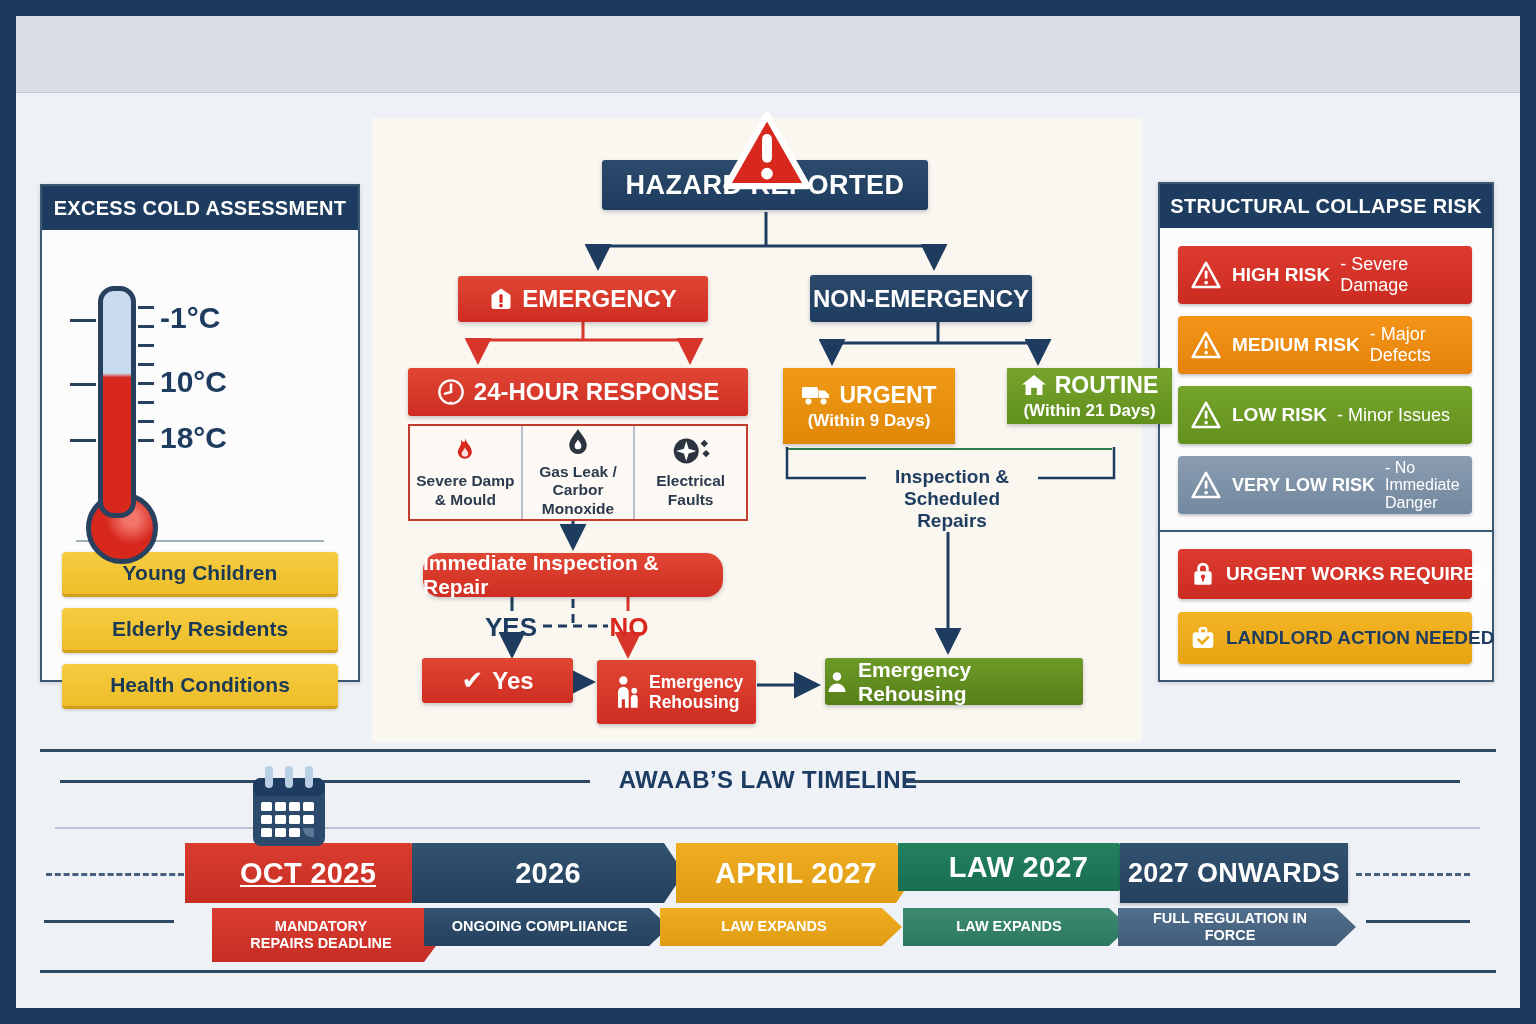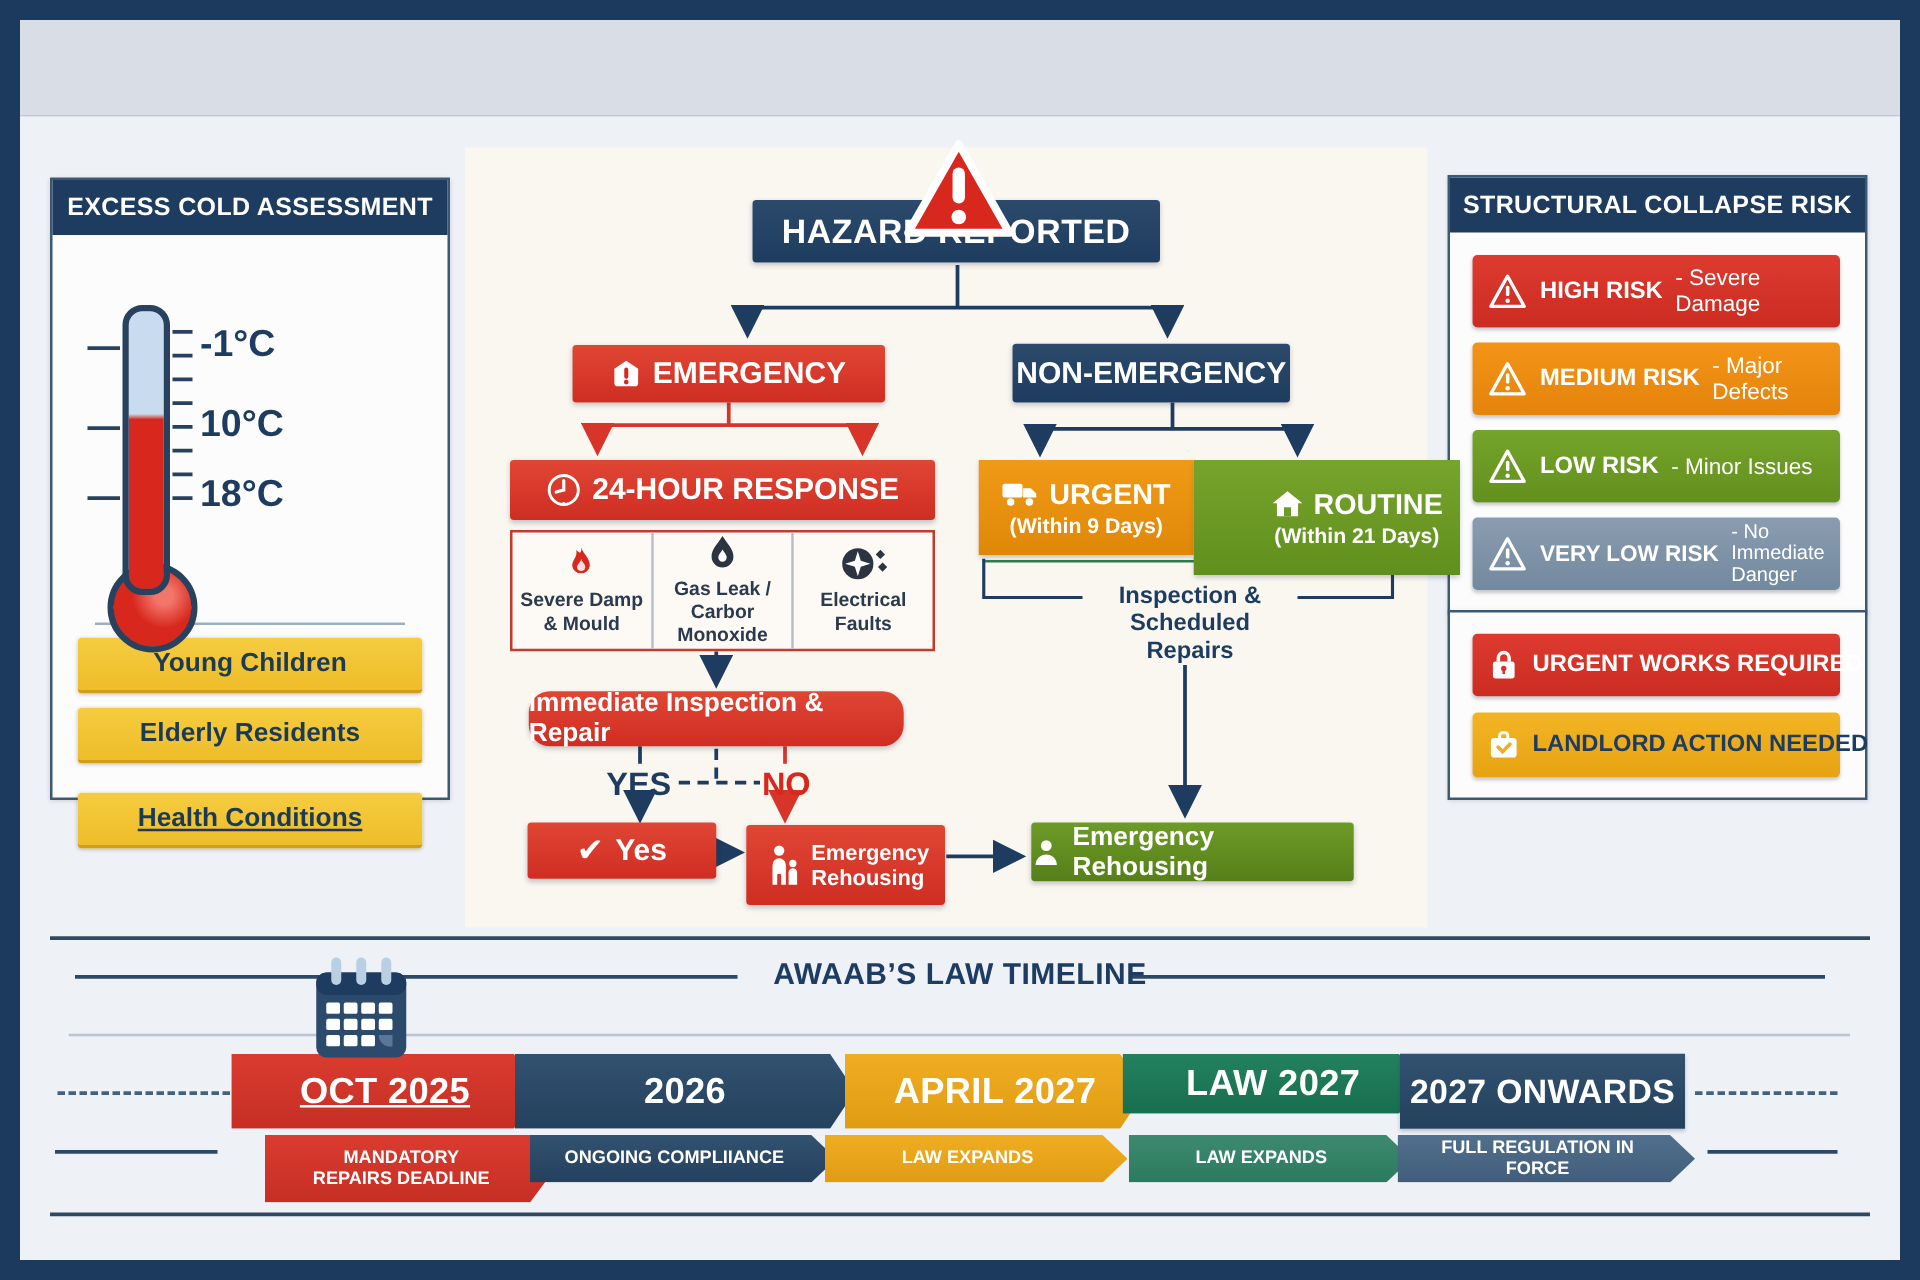--- a/index.html
+++ b/index.html
@@ -7,21 +7,21 @@
          font-family:"Liberation Sans","DejaVu Sans",sans-serif;}
   .abs{position:absolute;}
   
   .frame{position:absolute;inset:0;border:16px solid #1c3a5e;pointer-events:none;z-index:10;}
   .band{position:absolute;left:16px;right:16px;top:16px;height:76px;background:#d8dde6;
         border-bottom:1px solid #c0c8d4;z-index:1;}
   .page-title{position:absolute;left:0;right:0;top:30px;text-align:center;margin:0;
         font-size:35px;font-weight:bold;color:#1d3c63;letter-spacing:-.3px;}
   .title-rule{position:absolute;top:51px;height:3px;background:#33506f;border-radius:2px;}
   
-  .panel{position:absolute;background:#fcfcfd;border:2px solid #3d5871;box-shadow:0 1px 4px rgba(30,50,80,.18);}
+  .panel{position:absolute;background:#fcfcfd;border:2px solid #3d5871;box-shadow:0 1px 4px rgba(30,50,80,.18);margin-top:42px;}
   .panel-head{height:44px;background:#1d3c5f;color:#fff;display:flex;align-items:center;justify-content:center;
         font-weight:bold;font-size:20px;letter-spacing:.3px;}
   .cream{position:absolute;background:#faf7f1;}
   
   .fbox{position:absolute;display:flex;align-items:center;justify-content:center;gap:9px;
         color:#fff;font-weight:bold;border-radius:3px;box-shadow:0 2px 4px rgba(40,40,60,.25);z-index:2;}
   .navy{background:linear-gradient(#2c4a6b,#1d3c5f);}
   .red{background:linear-gradient(#e04634,#cf2d22);}
   .orange{background:linear-gradient(#f09a17,#e08708);}
   .green{background:linear-gradient(#76a42c,#618f1d);}
@@ -146,21 +146,21 @@
       <div class="tick" style="left:96px;top:152px;width:16px;"></div>
       <div class="tick" style="left:96px;top:171px;width:16px;"></div>
       <div class="tick" style="left:96px;top:190px;width:16px;"></div>
       <div class="tick" style="left:96px;top:209px;width:16px;"></div>
       <div class="temp" style="top:71px;">-1°C</div>
       <div class="temp" style="top:135px;">10°C</div>
       <div class="temp" style="top:191px;">18°C</div>
       <div class="divider"></div>
       <div class="ycbtn" style="top:322px;">Young Children</div>
       <div class="ycbtn" style="top:378px;">Elderly Residents</div>
-      <div class="ycbtn" style="top:446px;text-decoration:underline;">Health Conditions</div>
+      <div class="ycbtn" style="top:434px;">Health Conditions</div>
     </div>
   </div>
 
   <div class="abs" style="left:722px;top:110px;width:90px;height:84px;z-index:3;">
     <svg width="90" height="84" viewBox="0 0 100 92">
       <path d="M50 5 L95 84 H5 Z" fill="#d8281e" stroke="#fff" stroke-width="7" stroke-linejoin="round"></path>
       <rect x="44.5" y="26" width="11" height="32" rx="5.5" fill="#fff"></rect>
       <circle cx="50" cy="70" r="6.5" fill="#fff"></circle>
     </svg>
   </div>
@@ -245,21 +245,21 @@
         <rect x="1" y="3" width="16" height="11" rx="1.6"></rect>
         <path d="M17.5 6.5 h6.2 l4.3 4.3 v3.2 h-10.5 Z"></path>
         <circle cx="7.5" cy="17.5" r="3"></circle>
           <circle cx="22.5" cy="17.5" r="3"></circle>
       </svg>
       <span>URGENT</span>
     </div>
     <div class="sub">(Within 9 Days)</div>
   </div>
 
-  <div class="fbox green stack" style="left:955px;top:368px;width:165px;height:92px;border-radius:0;padding-left:48px;">
+  <div class="fbox green stack" style="left:1007px;top:368px;width:165px;height:56px;border-radius:0;">
     <div style="display:flex;align-items:center;gap:8px;font-size:23px;">
       <svg class="icn" width="26" height="22" viewBox="0 0 24 20" fill="#fff">
         <path d="M12 .8 L23 9.6 h-3.2 v9.6 H4.2 V9.6 H1 Z"></path>
         <rect x="9.4" y="12.6" width="5.2" height="6.6" fill="#6d9b27"></rect>
       </svg>
       <span>ROUTINE</span>
     </div>
     <div class="sub">(Within 21 Days)</div>
   </div>
 

